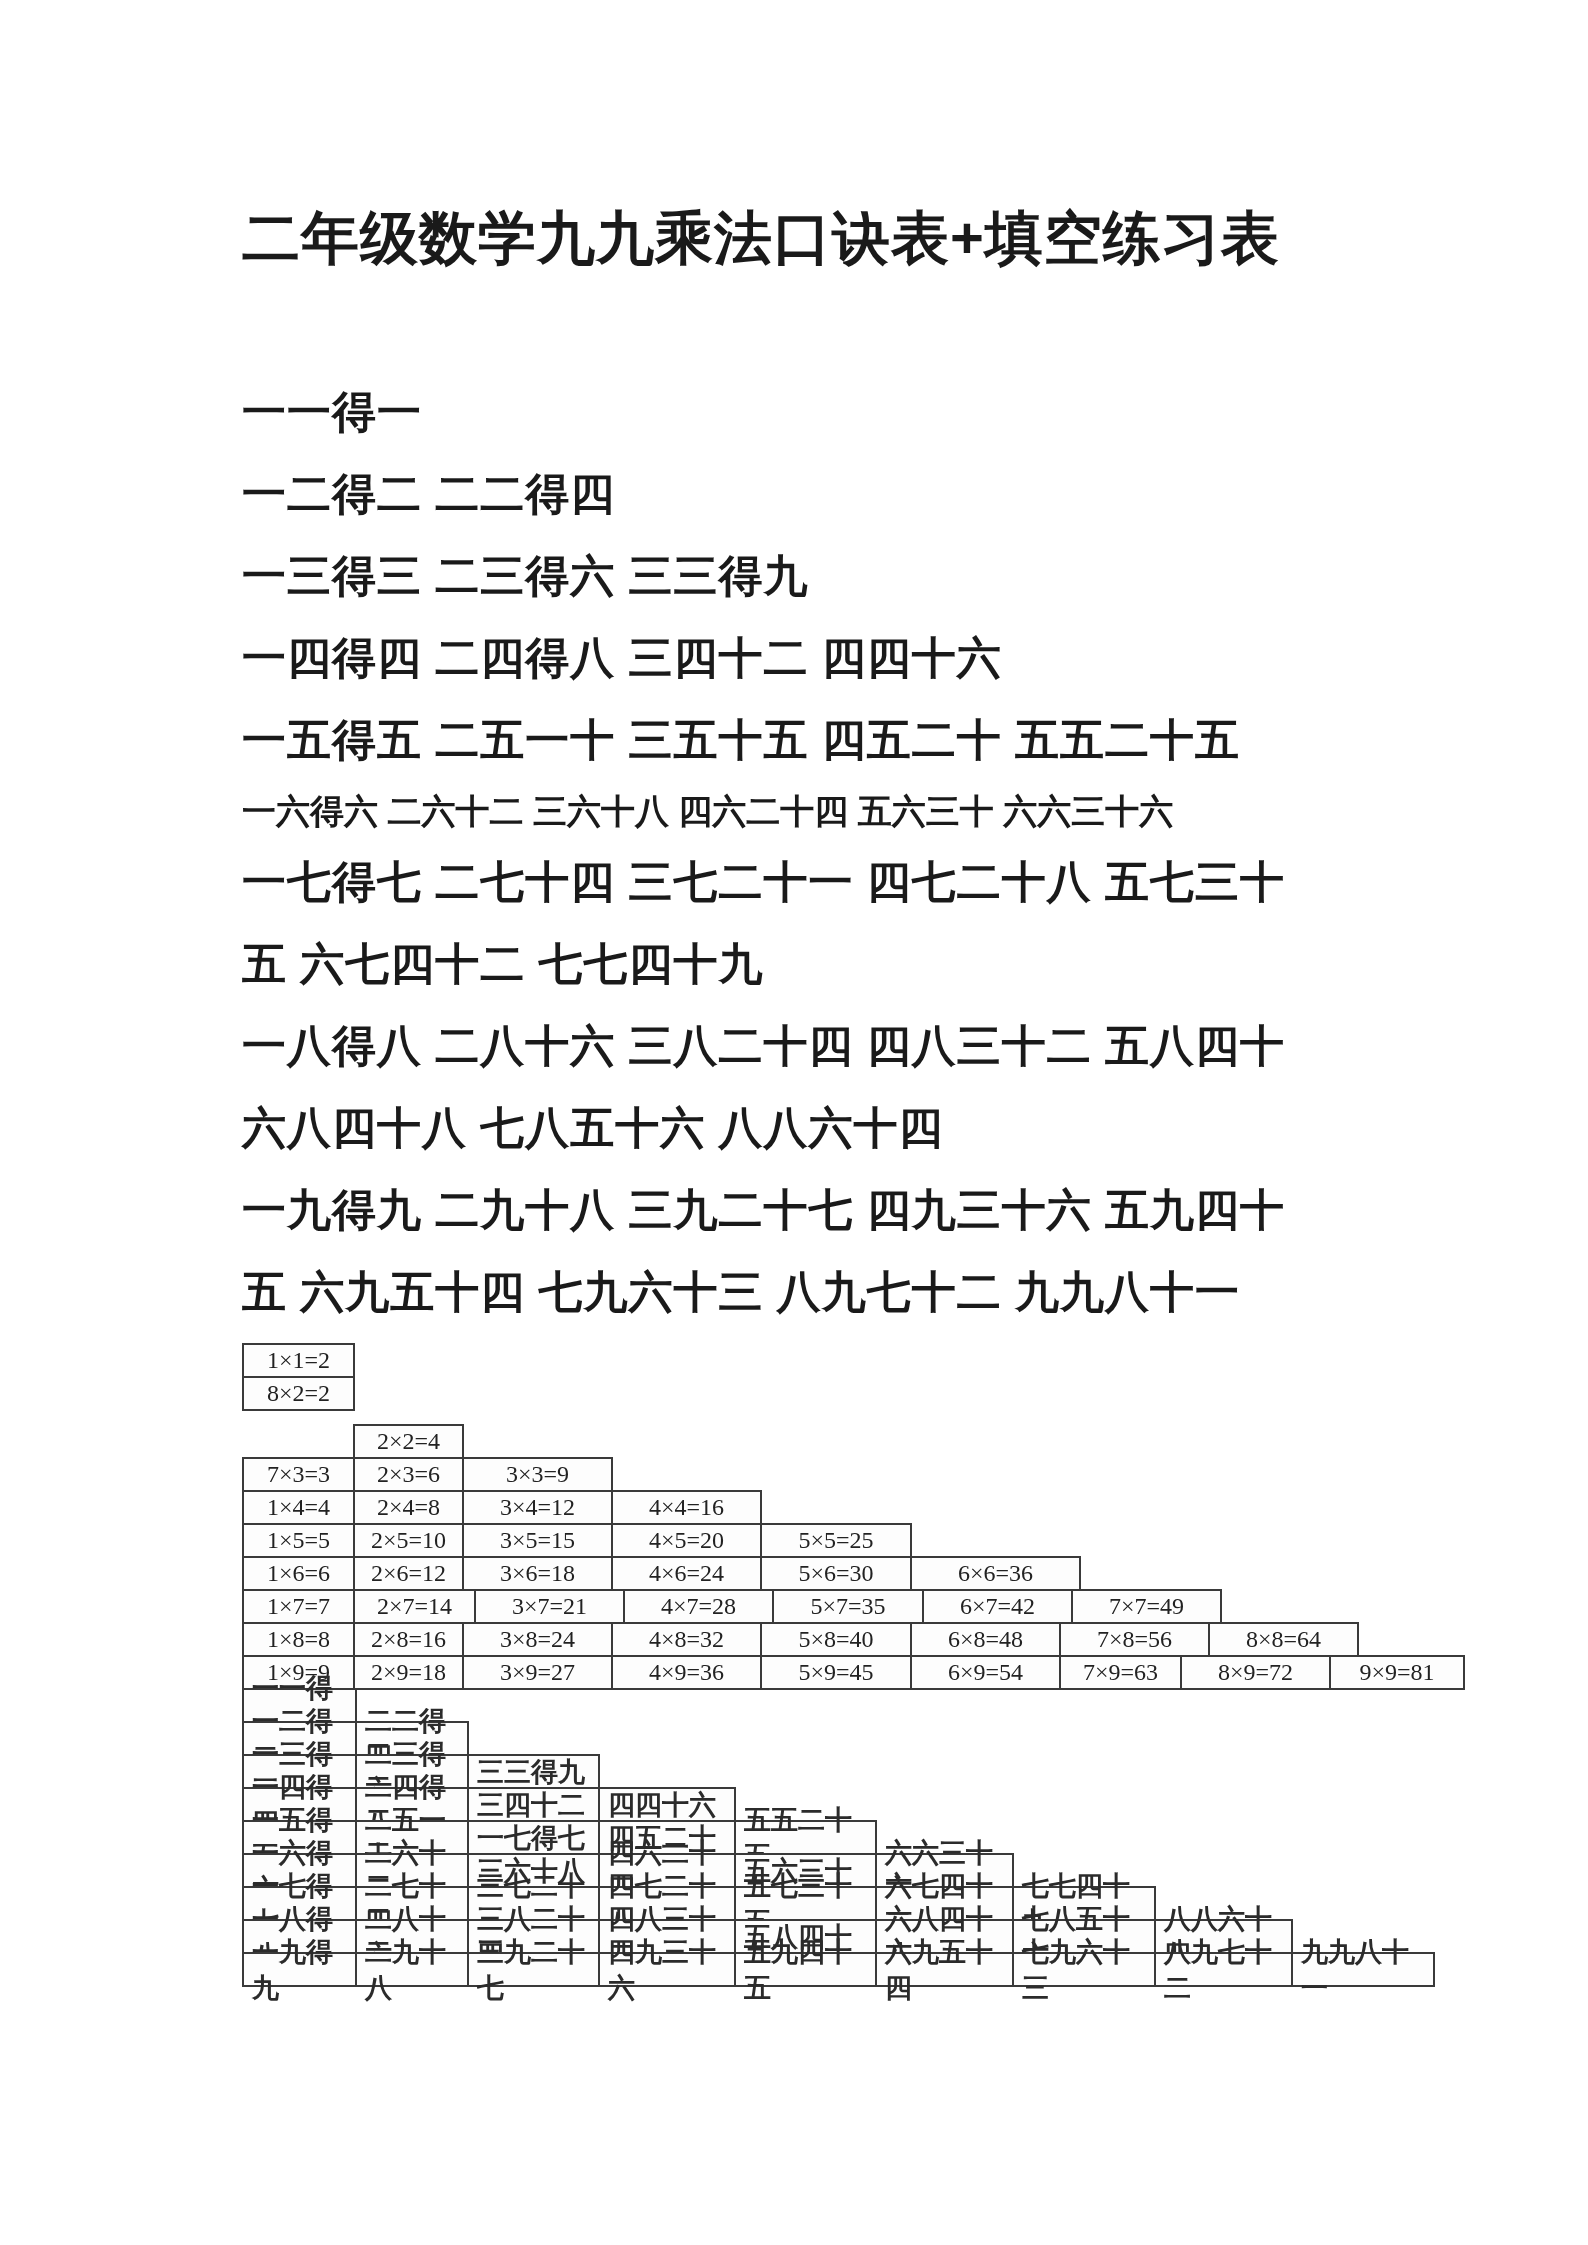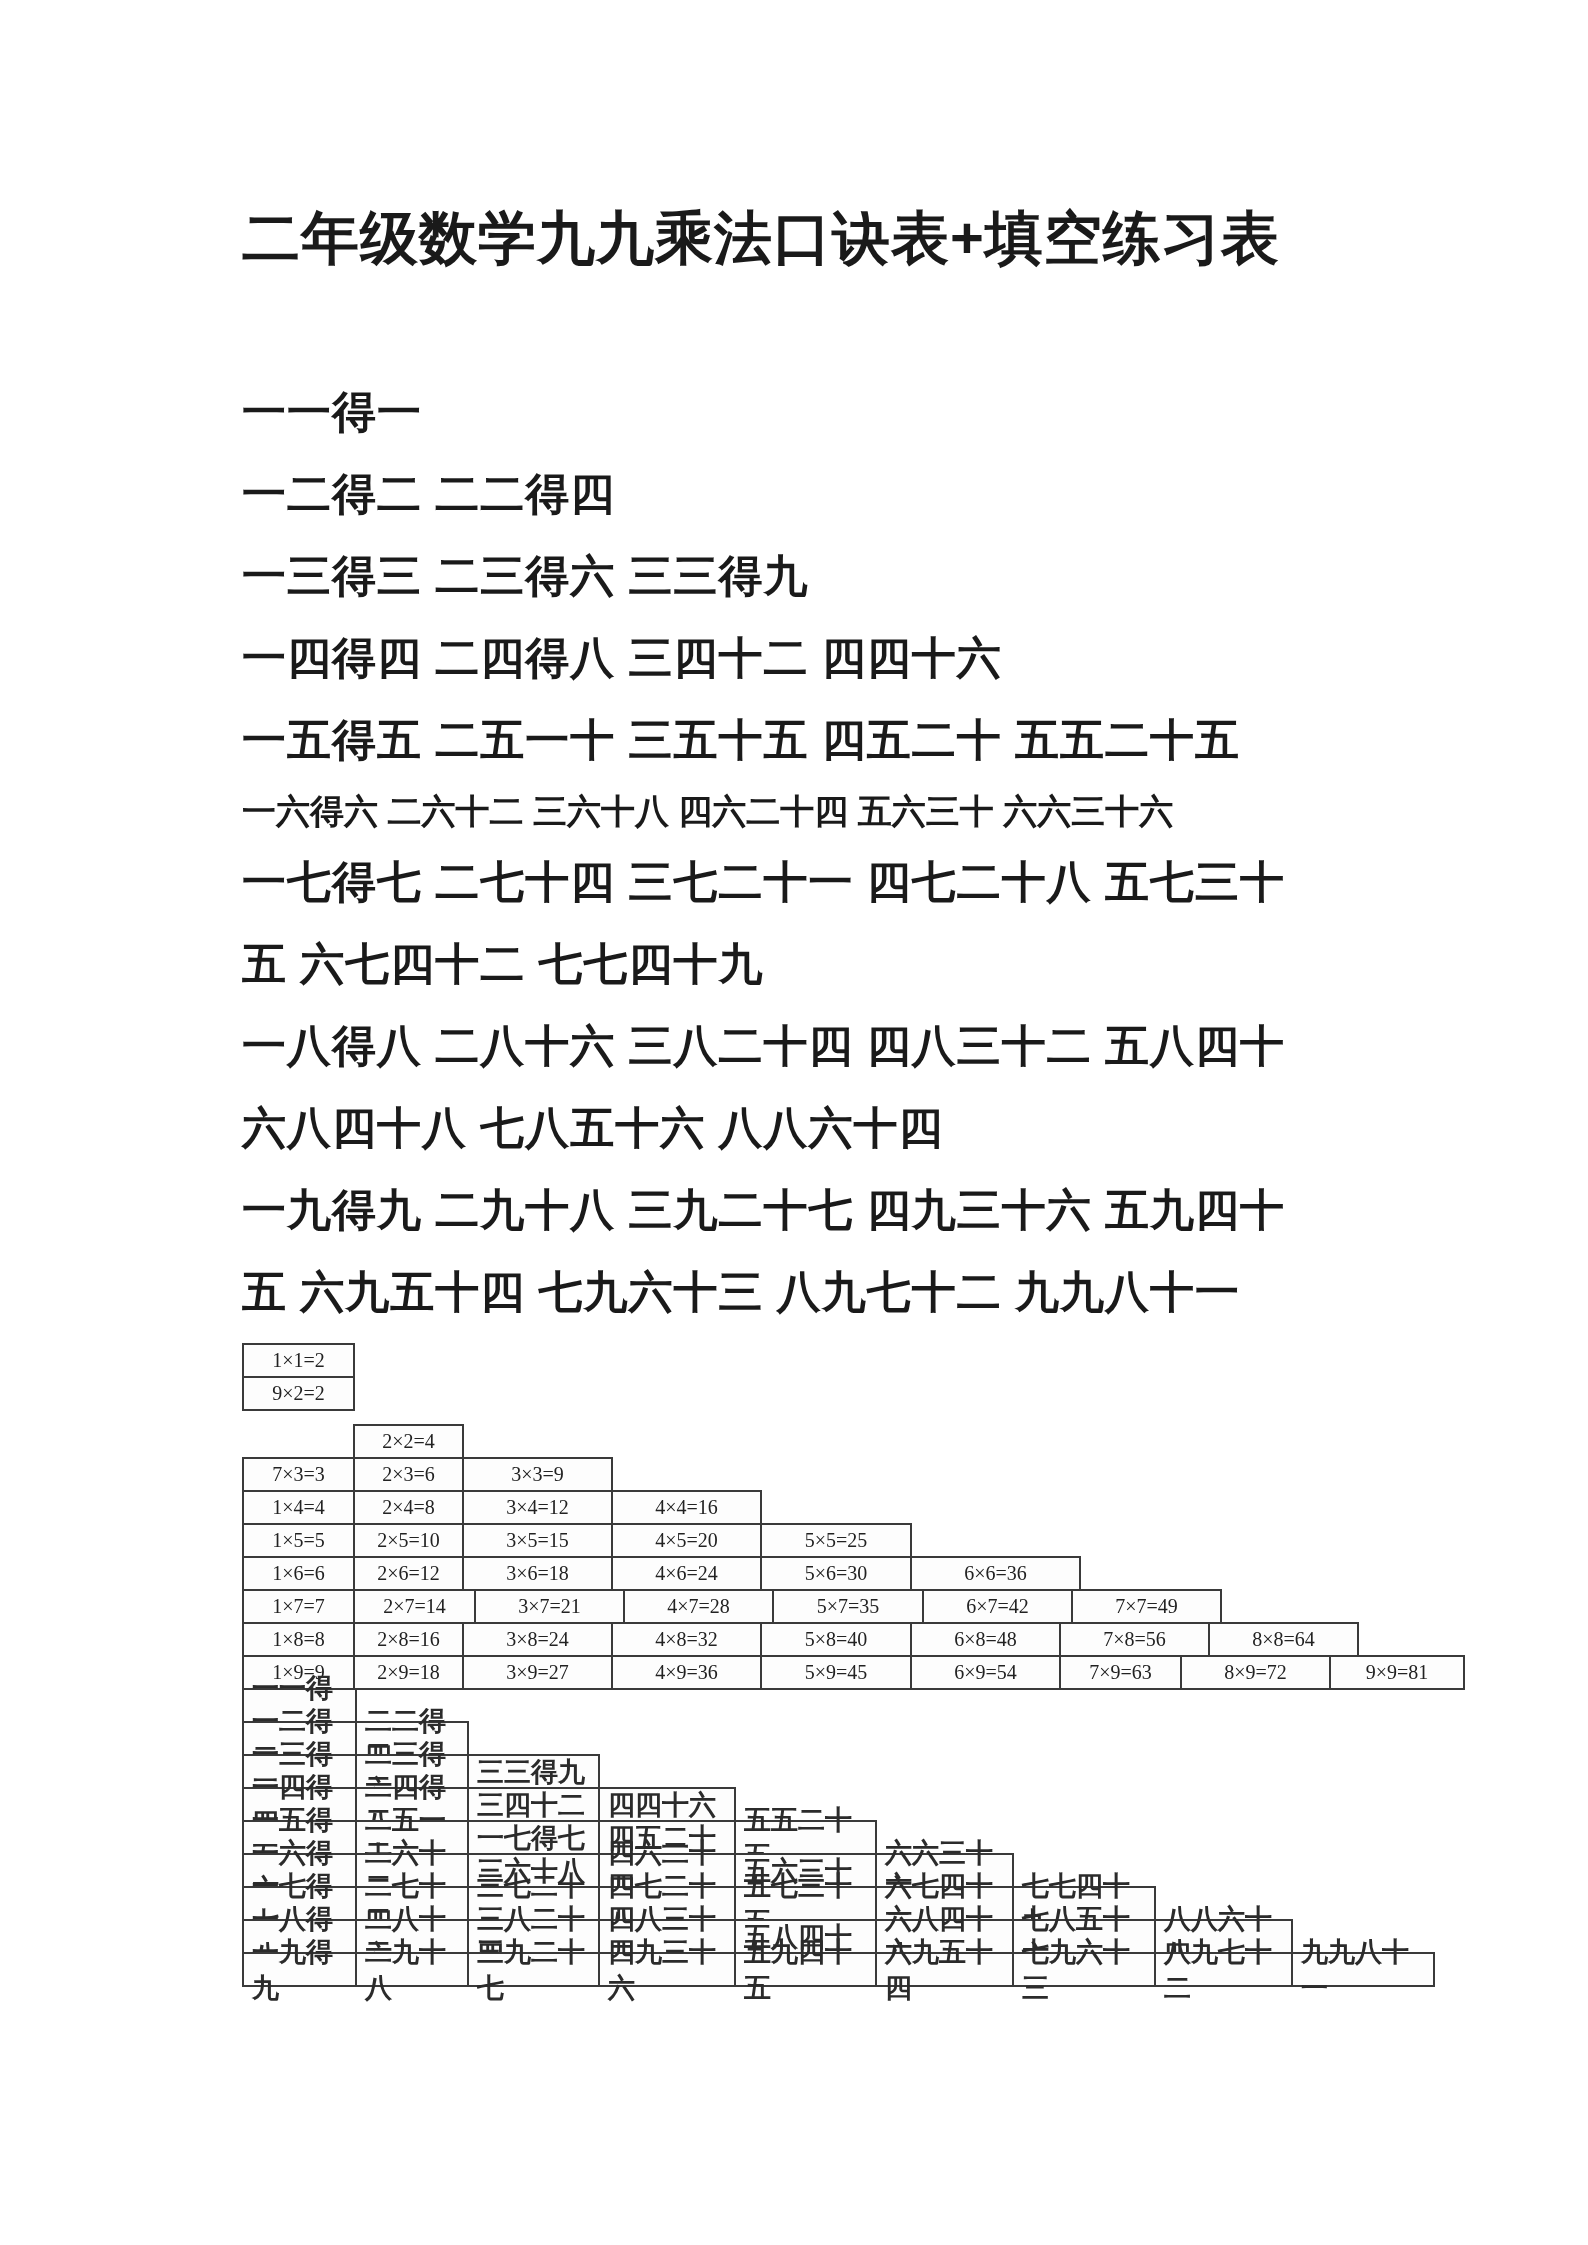--- a/index.html
+++ b/index.html
@@ -61,21 +61,21 @@
     display: flex;
     align-items: center;
     justify-content: center;
     flex: 0 0 auto;
   }
   .tcell:not(:first-child) {
     margin-left: -2px;
   }
   .tcell.formula {
     font-family: "Liberation Serif", serif;
-    font-size: 20px;
+    font-size: 24px;
     font-weight: 400;
     color: #222222;
     letter-spacing: 0;
   }
   .tcell.mnemonic {
     justify-content: flex-start;
     padding-left: 8px;
     font-size: 27px;
     font-weight: 600;
     color: #2b2b2b;
@@ -100,21 +100,21 @@
       <div class="line">六八四十八 七八五十六 八八六十四</div>
       <div class="line">一九得九 二九十八 三九二十七 四九三十六 五九四十</div>
       <div class="line">五 六九五十四 七九六十三 八九七十二 九九八十一</div>
     </div>
 
   <div class="stair-table" id="formula-table">
       <div class="trow">
         <div class="tcell formula" style="width: 113px; border-color: rgb(58, 58, 58);">1×1=2</div>
       </div>
       <div class="trow">
-        <div class="tcell formula" style="width: 113px; border-color: rgb(58, 58, 58);">9×2=2</div>
+        <div class="tcell formula" style="width: 113px; border-color: rgb(58, 58, 58);">8×2=2</div>
         <div class="tcell formula" style="width: 111px; border-color: rgb(58, 58, 58); margin-top: 48px;">2×2=4</div>
       </div>
       <div class="trow">
         <div class="tcell formula" style="width: 113px; border-color: rgb(58, 58, 58);">7×3=3</div>
         <div class="tcell formula" style="width: 111px; border-color: rgb(58, 58, 58);">2×3=6</div>
         <div class="tcell formula" style="width: 151px; border-color: rgb(58, 58, 58);">3×3=9</div>
       </div>
       <div class="trow">
         <div class="tcell formula" style="width: 113px; border-color: rgb(58, 58, 58);">1×4=4</div>
         <div class="tcell formula" style="width: 111px; border-color: rgb(58, 58, 58);">2×4=8</div>

